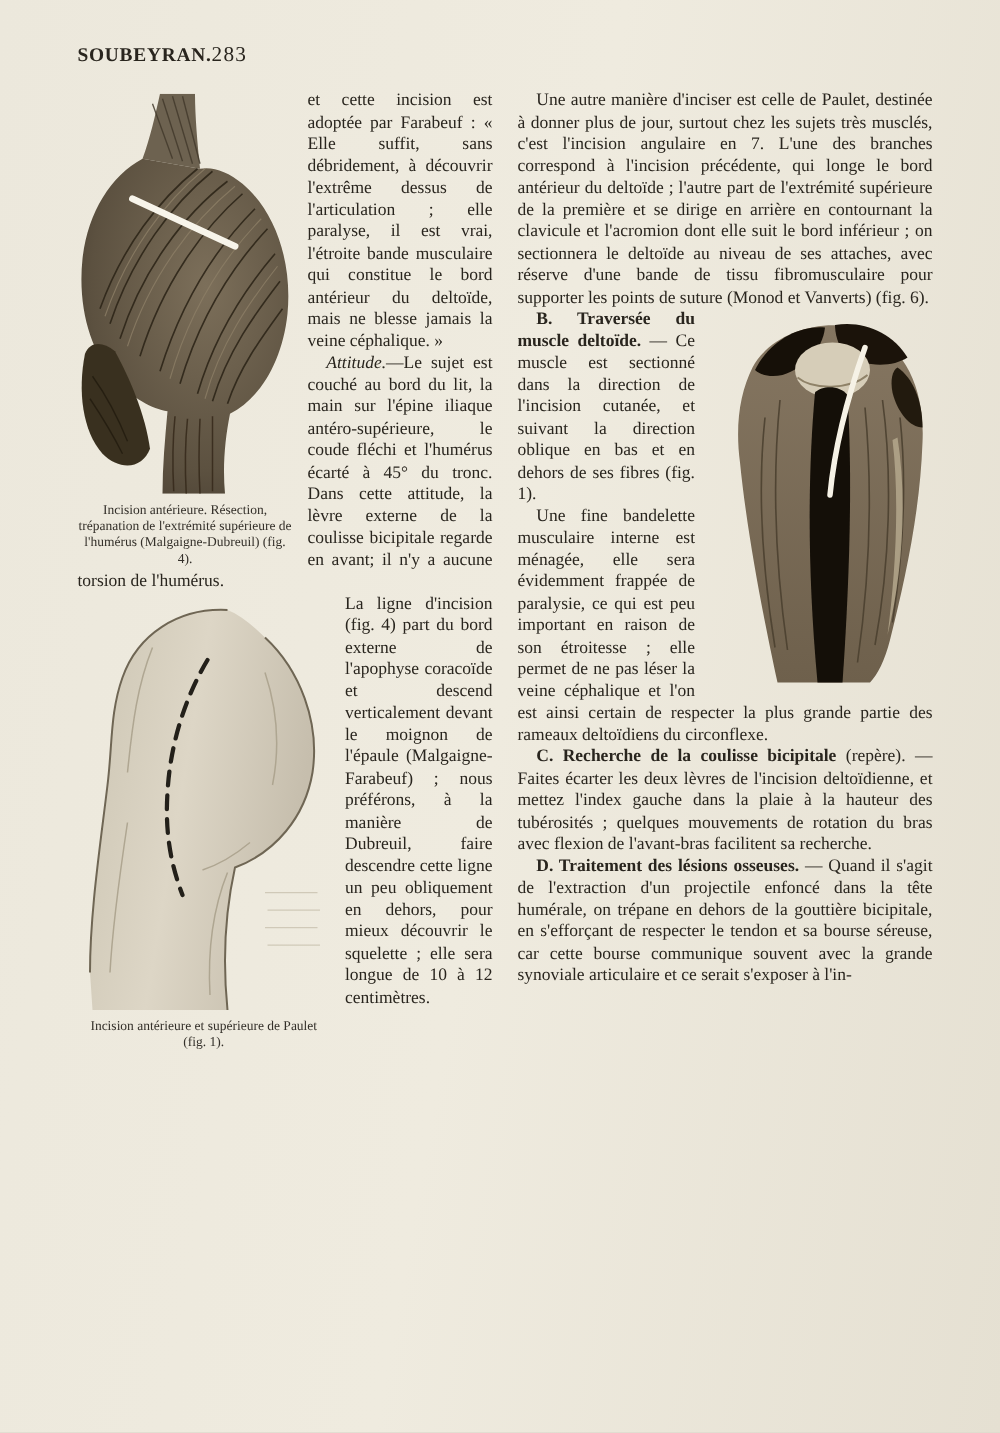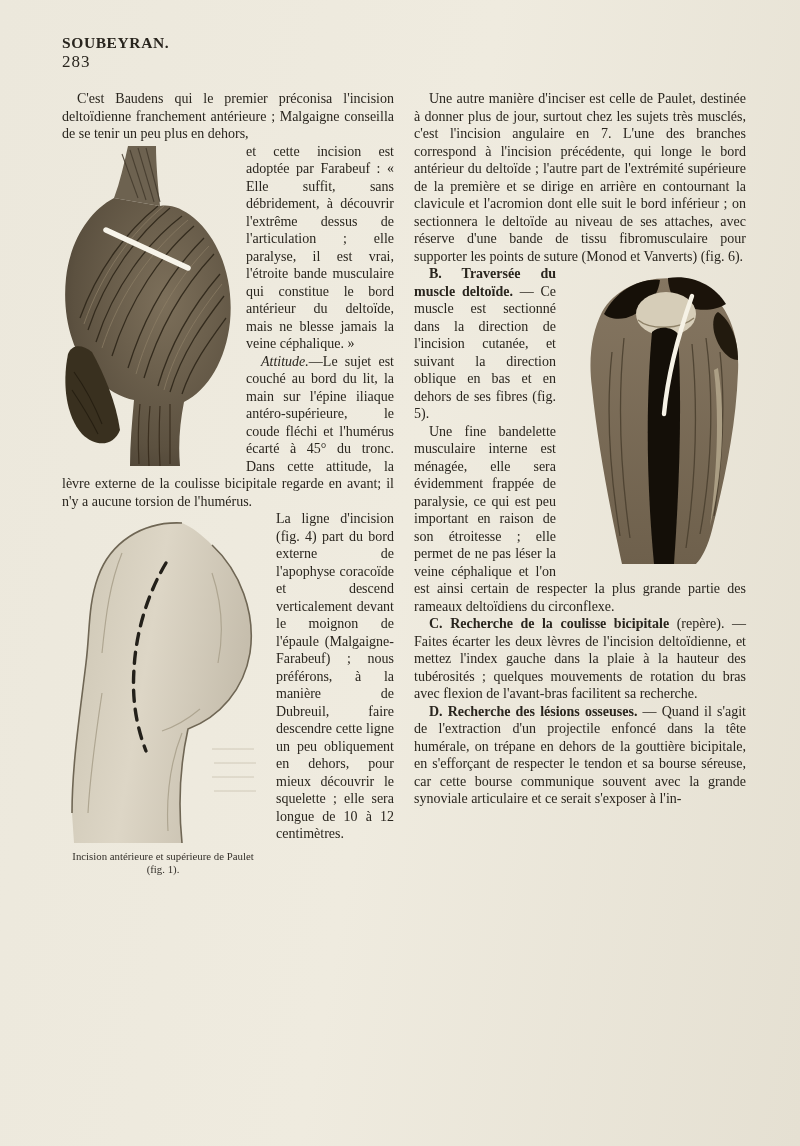--- a/index.html
+++ b/index.html
@@ -13,21 +13,20 @@
   .page {
     position: relative;
     width: 800px; height: 1146px;
     padding: 34px 54px 0 62px;
     background: linear-gradient(100deg, #ece8dc 0%, #efebdf 50%, #e5e0d2 100%);
     overflow: hidden;
   }
   .page-header {
     display: flex; align-items: baseline;
     margin-bottom: 18px;
-    flex-direction: column;
   }
   .author { font-weight: bold; font-size: 15.5px; letter-spacing: 0.6px; white-space: nowrap; }
   .running-title {
     flex: 1; text-align: center;
     font-style: italic; font-size: 16px; letter-spacing: 2.1px;
     white-space: nowrap;
   }
   .pagenum { font-size: 17px; letter-spacing: 1px; }
 
   .columns { display: flex; gap: 20px; }
@@ -61,21 +60,20 @@
 
   <header class="page-header">
     <span class="author">SOUBEYRAN.</span>
     <span class="pagenum">283</span>
   </header>
 
   <div class="columns">
 
     <div class="col">
 
-      <p class="indent">C'est Baudens qui le premier préconisa l'incision deltoïdienne franchement antérieure ; Malgaigne conseilla de se tenir un peu plus en dehors,</p>
 
       <div class="flow">
         <figure class="fig-left" style="width:172px">
           <svg width="172" height="320" viewBox="0 0 172 320" aria-hidden="true">
             <defs>
               <radialGradient id="g4a" cx="0.6" cy="0.38" r="0.85">
                 <stop offset="0" stop-color="#7c6f5a"></stop>
                 <stop offset="0.65" stop-color="#5c5140"></stop>
                 <stop offset="1" stop-color="#3e352a"></stop>
               </radialGradient>
@@ -111,20 +109,21 @@
               <path d="M12,226 C22,240 32,258 40,278"></path>
               <path d="M10,244 C18,256 28,272 36,288"></path>
             </g>
             <g fill="none" stroke="#35291a" stroke-width="1.2" opacity="0.85">
               <path d="M78,258 C76,278 76,300 77,318"></path>
               <path d="M88,260 C86,280 86,302 87,320"></path>
               <path d="M98,260 C97,280 97,302 98,320"></path>
               <path d="M108,258 C108,280 108,302 108,318"></path>
             </g>
           </svg>
+          <figcaption>Incision antérieure. Résection, trépanation de l'extrémité supérieure de l'humérus (Malgaigne-Dubreuil) (fig. 4).</figcaption>
         </figure>
         <p>et cette incision est adoptée par Farabeuf : « Elle suffit, sans débridement, à découvrir l'extrême dessus de l'articulation ; elle paralyse, il est vrai, l'étroite bande musculaire qui constitue le bord antérieur du deltoïde, mais ne blesse jamais la veine céphalique. »</p>
         <p class="indent"><i class="lead">Attitude.</i><span>—Le sujet est couché au bord du lit, la main sur l'épine iliaque antéro-supérieure, le coude fléchi et l'humérus écarté à 45° du tronc. Dans cette attitude, la lèvre externe de la coulisse bicipitale regarde en avant; il n'y a aucune torsion de l'humérus.</span></p>
       </div>
 
 
       <div class="flow">
         <figure class="fig-left" style="width:202px">
           <svg width="202" height="330" viewBox="0 0 202 330" aria-hidden="true">
             <defs>
@@ -186,24 +185,24 @@
               <path d="M56,70 C50,130 52,200 62,270"></path>
               <path d="M44,84 C38,140 42,206 52,268"></path>
               <path d="M124,76 C130,140 128,210 118,280"></path>
               <path d="M138,70 C146,130 144,200 132,266"></path>
               <path d="M152,84 C158,140 154,196 146,248"></path>
             </g>
             <path d="M150,100 C158,150 154,210 142,258 C148,212 152,152 146,102 Z" fill="#b8ab90" opacity="0.8"></path>
             <path d="M124,28 C112,62 100,104 96,146" fill="none" stroke="#f6f2e6" stroke-width="4.4" stroke-linecap="round"></path>
           </svg>
         </figure>
-        <p class="indent"><b class="lead">B. Traversée du muscle deltoïde.</b><span> — Ce muscle est sectionné dans la direction de l'incision cutanée, et suivant la direction oblique en bas et en dehors de ses fibres (fig. 5).</span></p>
+        <p class="indent"><b class="lead">B. Traversée du muscle deltoïde.</b><span> — Ce muscle est sectionné dans la direction de l'incision cutanée, et suivant la direction oblique en bas et en dehors de ses fibres (fig. 1).</span></p>
         <p class="indent">Une fine bandelette musculaire interne est ménagée, elle sera évidemment frappée de paralysie, ce qui est peu important en raison de son étroitesse ; elle permet de ne pas léser la veine céphalique et l'on est ainsi certain de respecter la plus grande partie des rameaux deltoïdiens du circonflexe.</p>
       </div>
 
       <p class="indent clear"><b class="lead">C. Recherche de la coulisse bicipitale</b><span> (repère). — Faites écarter les deux lèvres de l'incision deltoïdienne, et mettez l'index gauche dans la plaie à la hauteur des tubérosités ; quelques mouvements de rotation du bras avec flexion de l'avant-bras facilitent sa recherche.</span></p>
 
 
-      <p class="indent"><b class="lead">D. Recherche des lésions osseuses.</b><span> — Quand il s'agit de l'extraction d'un projectile enfoncé dans la tête humérale, on trépane en dehors de la gouttière bicipitale, en s'efforçant de respecter le tendon et sa bourse séreuse, car cette bourse communique souvent avec la grande synoviale articulaire et ce serait s'exposer à l'in-</span></p>
+      <p class="indent"><b class="lead">D. Traitement des lésions osseuses.</b><span> — Quand il s'agit de l'extraction d'un projectile enfoncé dans la tête humérale, on trépane en dehors de la gouttière bicipitale, en s'efforçant de respecter le tendon et sa bourse séreuse, car cette bourse communique souvent avec la grande synoviale articulaire et ce serait s'exposer à l'in-</span></p>
 
     </div>
   </div>
 </div>
 
 </body></html>

